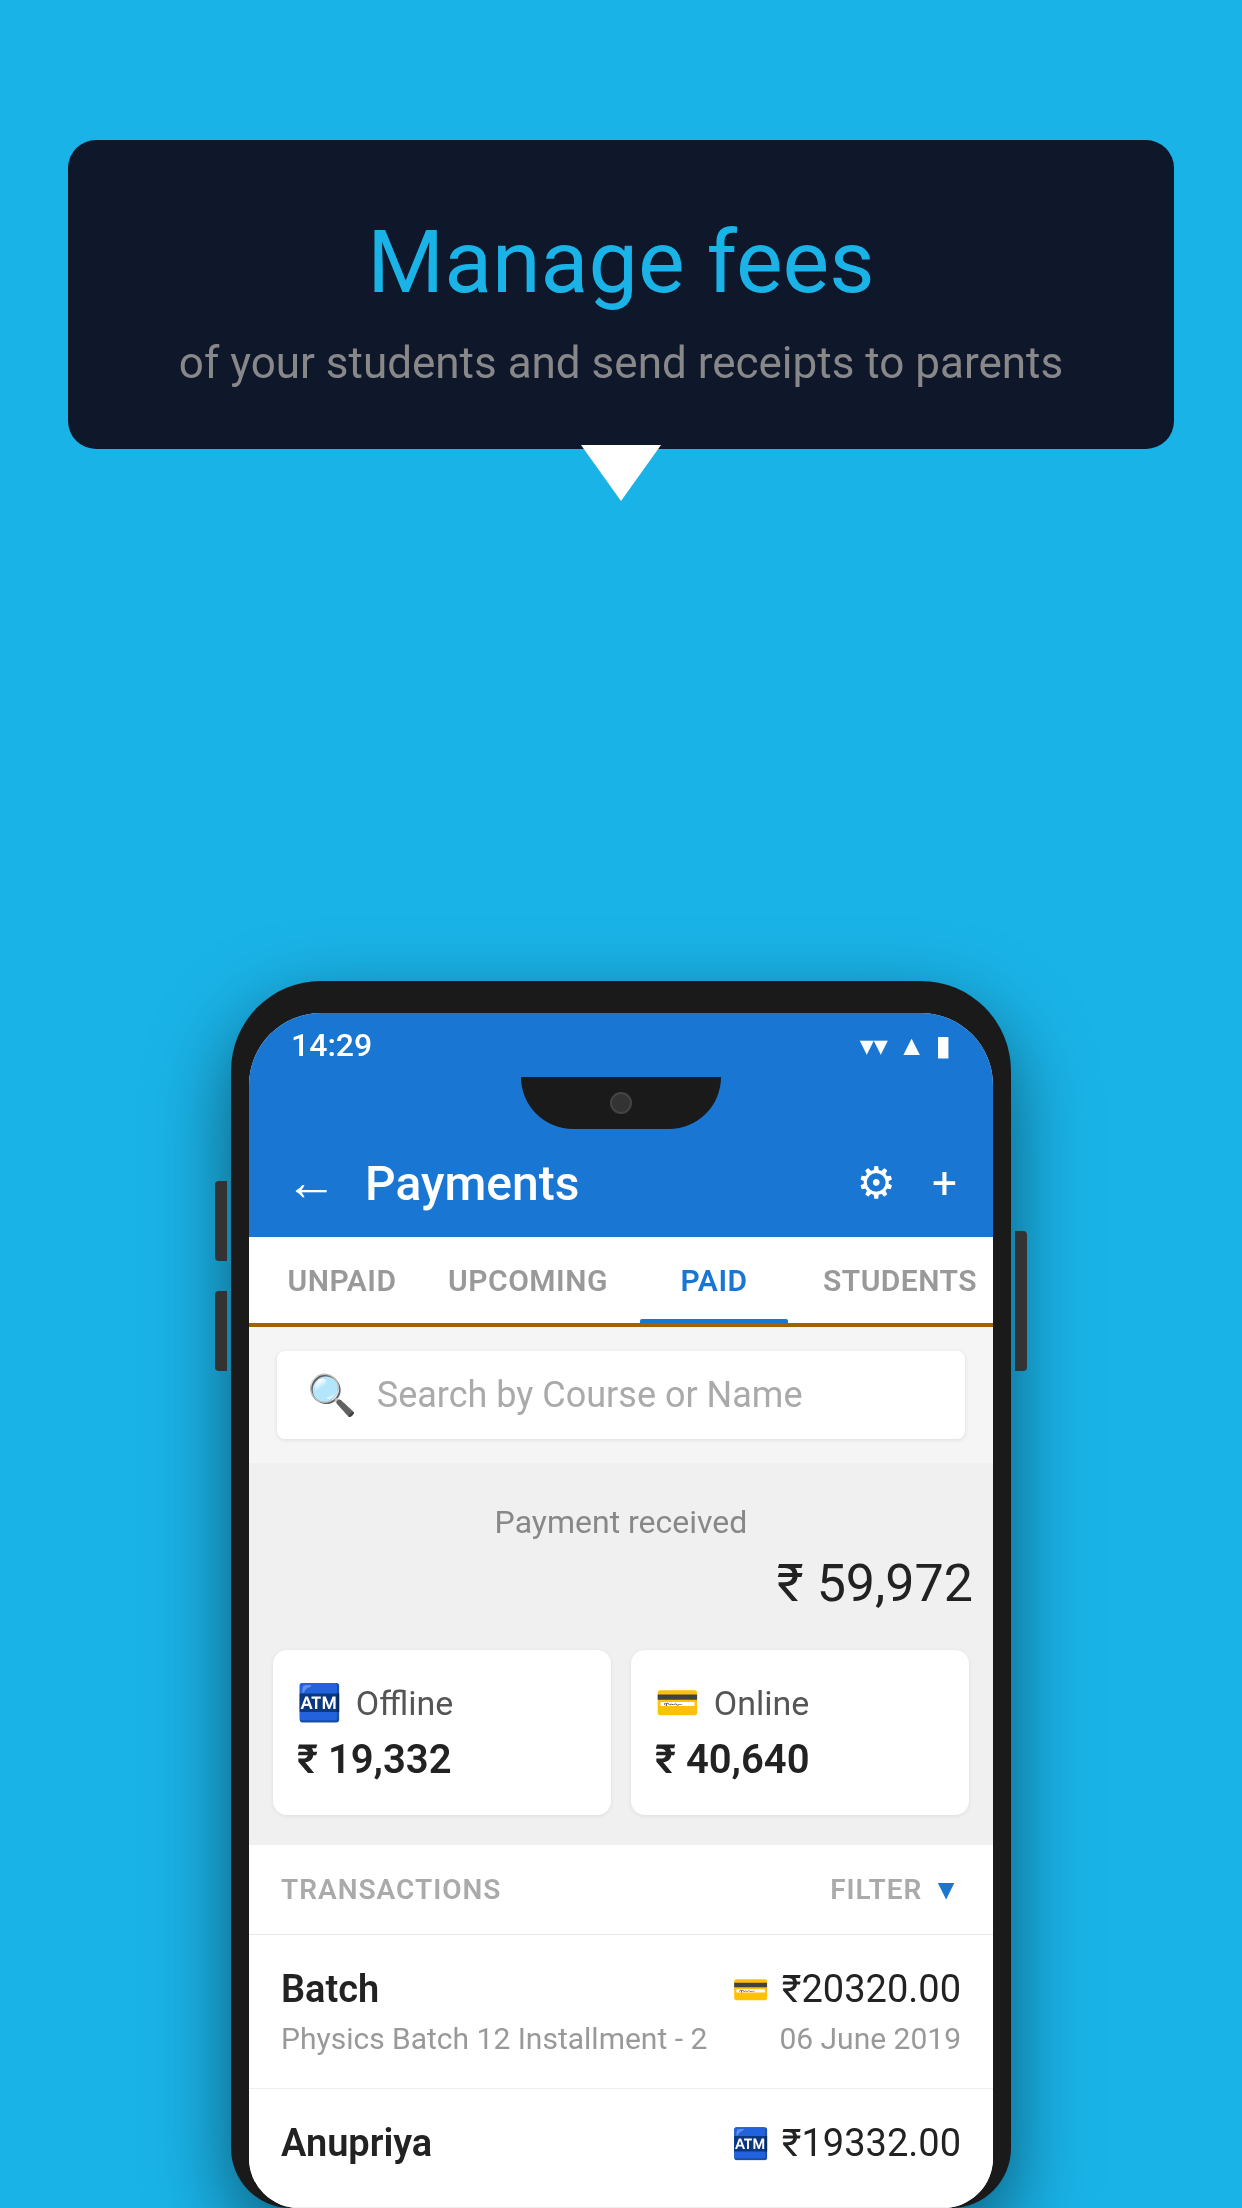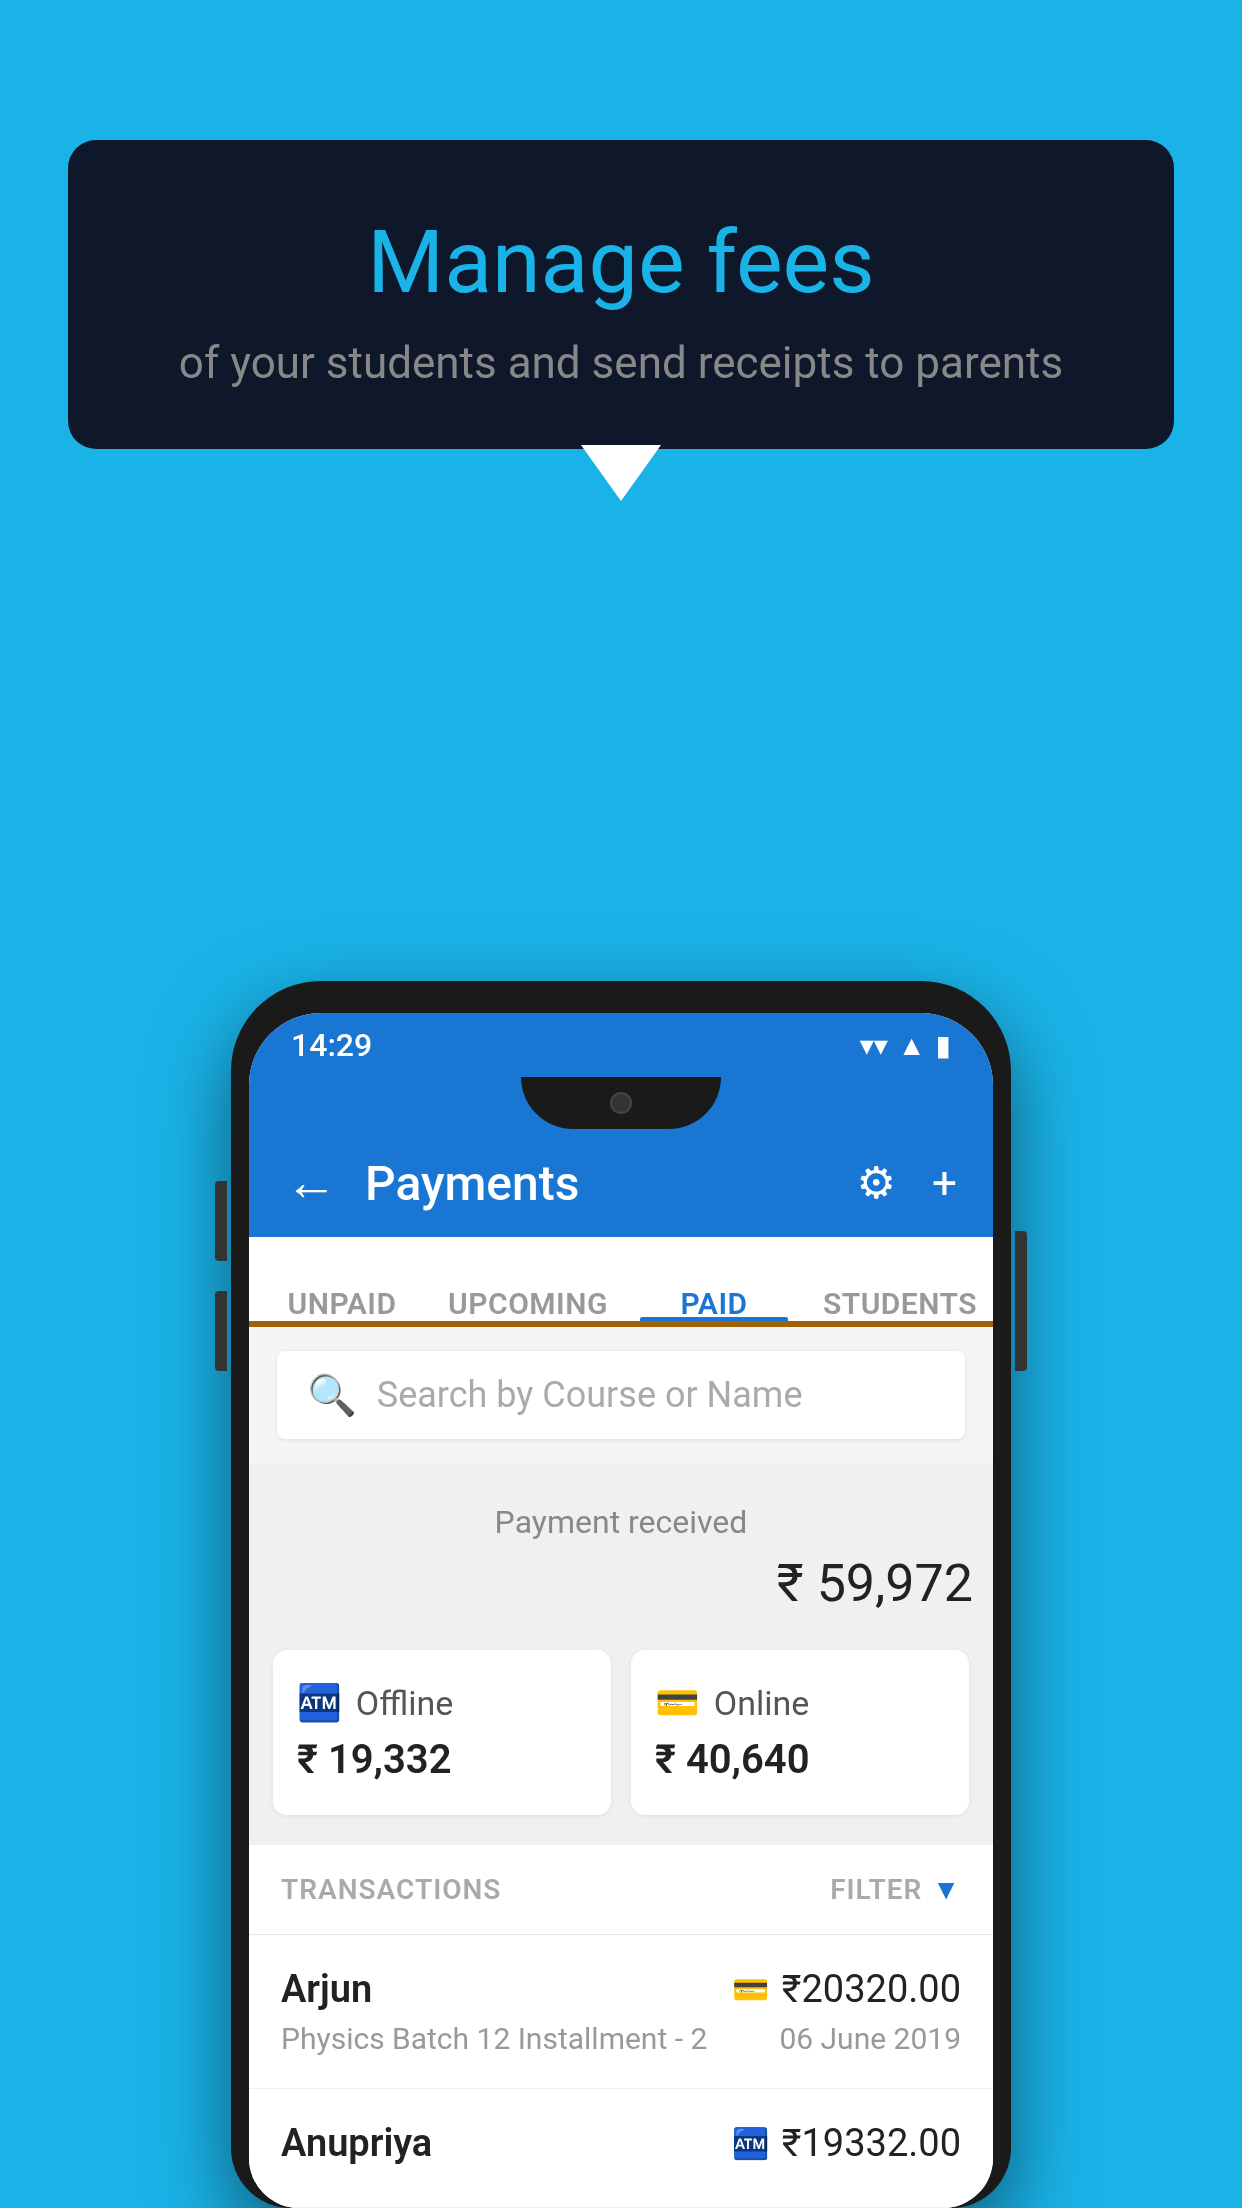--- a/index.html
+++ b/index.html
@@ -152,22 +152,21 @@
     .gear-icon, .plus-icon {
       color: white;
       font-size: 44px;
     }
 
     
     .tabs-bar {
       background: white;
       display: flex;
       height: 90px;
-      border-bottom: 6px solid #a16207;
-      align-items: flex-end;
+      border-bottom: 4px solid #a16207;
     }
     .tab {
       flex: 1;
       display: flex;
       align-items: center;
       justify-content: center;
       font-size: 30px;
       font-weight: 600;
       color: #999;
       letter-spacing: 0.5px;
@@ -462,21 +461,21 @@
       <div class="transactions-header">
         <span class="transactions-label">TRANSACTIONS</span>
         <div class="filter-btn">
           <span>FILTER</span>
           <span class="filter-triangle">▼</span>
         </div>
       </div>
 
       <div class="transaction-row">
         <div class="transaction-top">
-          <span class="transaction-name">Arjun</span>
+          <span class="transaction-name">Batch</span>
           <div class="transaction-amount-row">
             <span class="card-small-icon">💳</span>
             <span class="transaction-amount">₹20320.00</span>
           </div>
         </div>
         <div class="transaction-bottom">
           <span class="transaction-course">Physics Batch 12 Installment - 2</span>
           <span class="transaction-date">06 June 2019</span>
         </div>
       </div>

